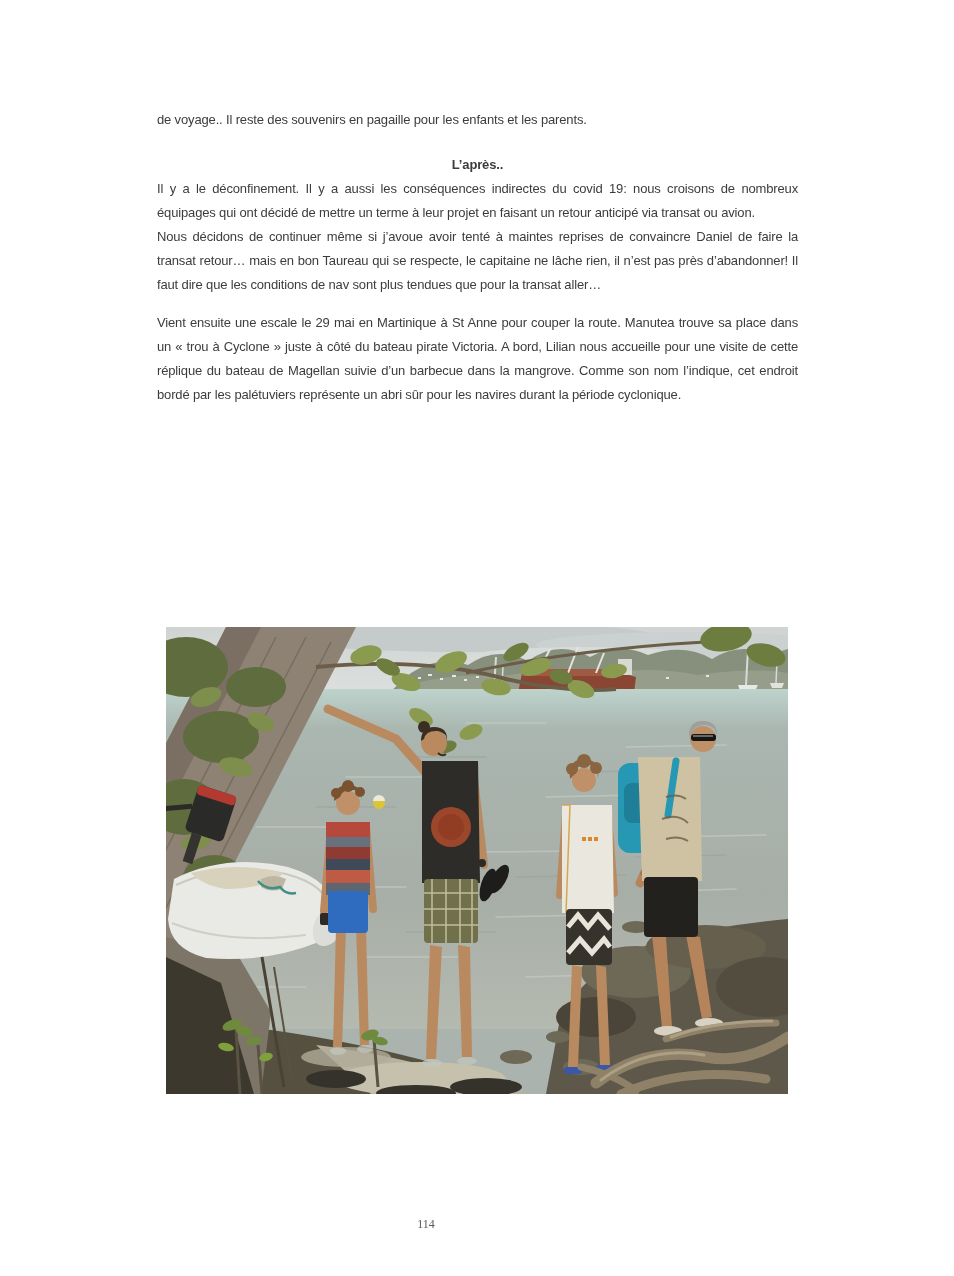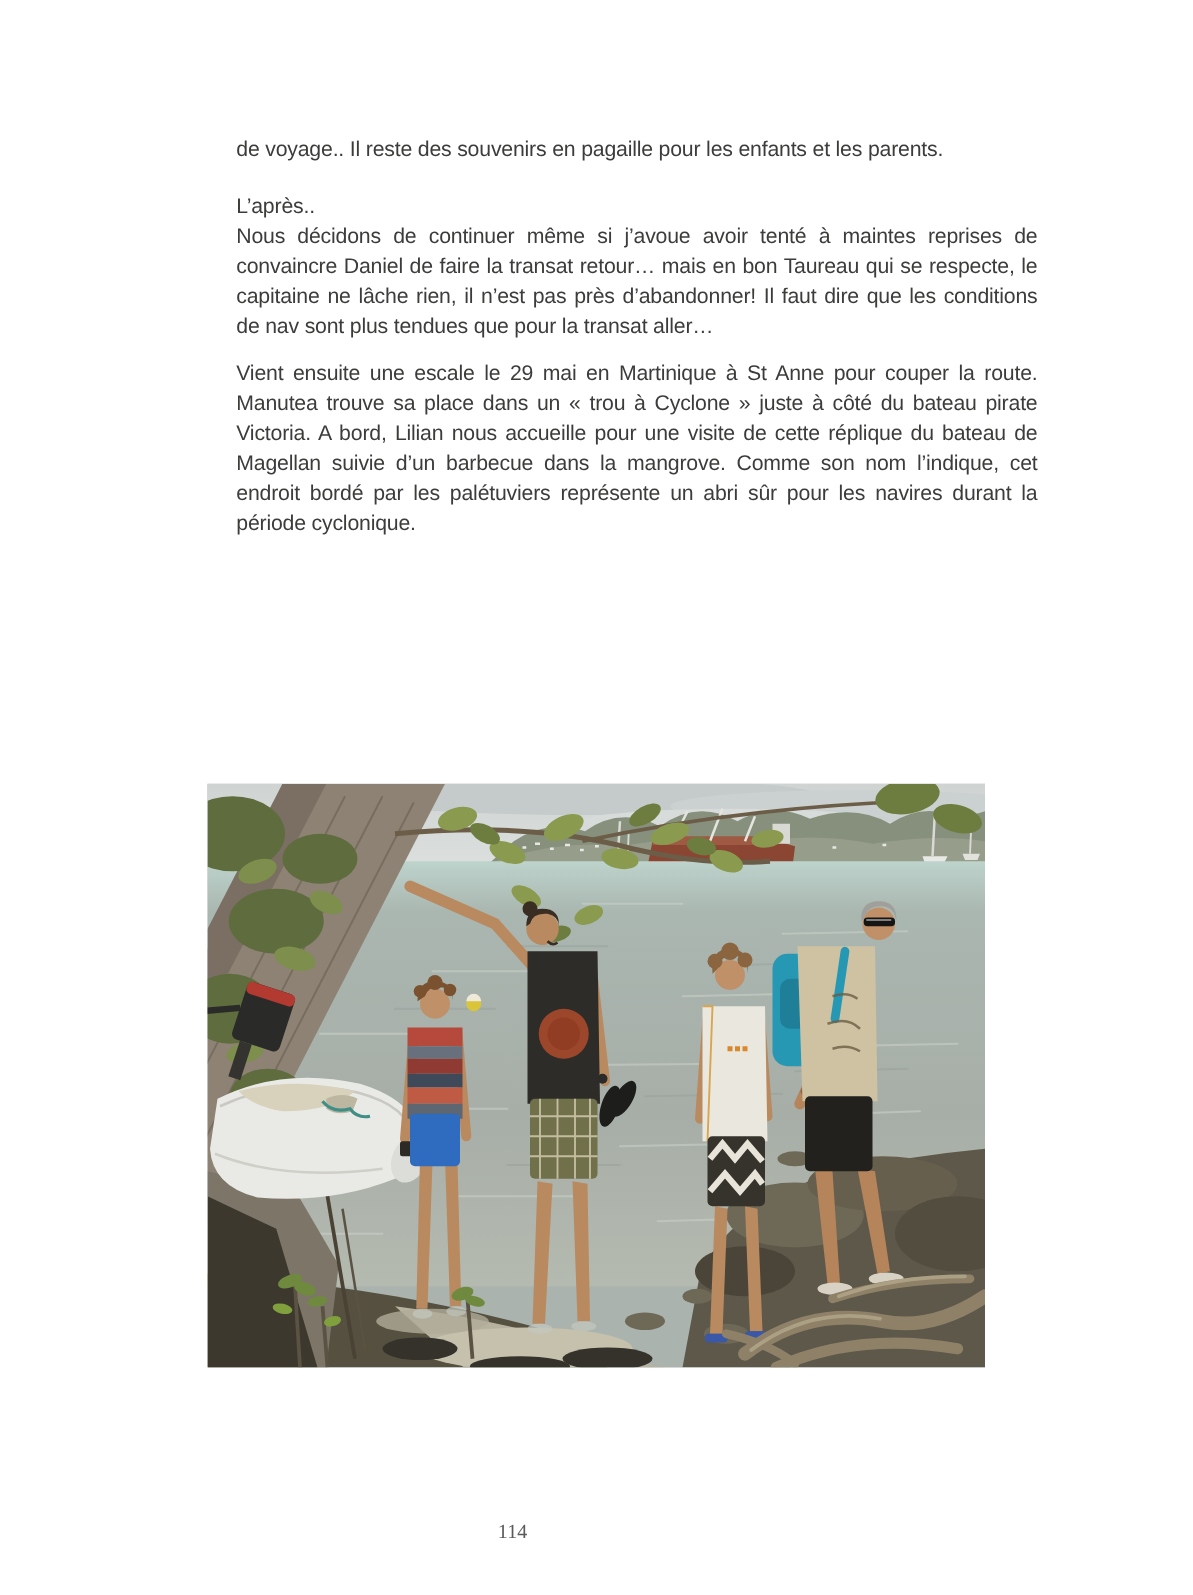--- a/index.html
+++ b/index.html
@@ -13,60 +13,61 @@
   .page{
     position:relative;
     width:954px;height:1276px;
     background:#ffffff;
     overflow:hidden;
   }
   .text-block{
     position:absolute;
     left:157px;top:108px;
     width:641px;
-    font-size:17px;
+    font-size:13px;
     line-height:24px;
     text-align:justify;
     letter-spacing:-0.15px;
-    margin-left:32px;
   }
   .text-block p{margin:0;}
   .heading{
-    font-weight:normal;
+    font-weight:bold;
     margin-top:21px !important;
-    text-align:left;
+    text-align:center;
   }
   .gap{margin-top:14px !important;}
   .photo-figure{
     position:absolute;
     left:166px;top:627px;
     width:622px;height:467px;
     margin:0;padding:0;
     overflow:hidden;
     background:#aab3ad;
   }
   .photo-figure svg{display:block;}
   .page-footer{
     position:absolute;
     left:0;top:1217px;
     width:820px;
     text-align:center;
     font-family:"Liberation Serif","DejaVu Serif",serif;
-    font-size:16px;
+    font-size:12px;
     color:#5a5a58;
+    padding-left:16px;
   }
 </style>
 </head>
 <body>
 
 <div class="page">
 
   <div class="text-block">
     <p>de voyage.. Il reste des souvenirs en pagaille pour les enfants et les parents.</p>
     <p class="heading">L’après..</p>
+    <p>Il y a le déconfinement. Il y a aussi les conséquences indirectes du covid 19: nous croisons de nombreux équipages qui ont décidé de mettre un terme à leur projet en faisant un retour anticipé via transat ou avion.</p>
     <p>Nous décidons de continuer même si j’avoue avoir tenté à maintes reprises de convaincre Daniel de faire la transat retour… mais en bon Taureau qui se respecte, le capitaine ne lâche rien, il n’est pas près d’abandonner! Il faut dire que les conditions de nav sont plus tendues que pour la transat aller…</p>
     <p class="gap">Vient ensuite une escale le 29 mai en Martinique à St Anne pour couper la route. Manutea trouve sa place dans un « trou à Cyclone » juste à côté du bateau pirate Victoria. A bord, Lilian nous accueille pour une visite de cette réplique du bateau de Magellan suivie d’un barbecue dans la mangrove. Comme son nom l’indique, cet endroit bordé par les palétuviers représente un abri sûr pour les navires durant la période cyclonique.</p>
   </div>
 
   <figure class="photo-figure">
     <svg width="622" height="467" viewBox="0 0 622 467" xmlns="http://www.w3.org/2000/svg">
       <defs>
         <linearGradient id="seaGrad" x1="0" y1="0" x2="0" y2="1">
           <stop offset="0" stop-color="#bdd3cc"></stop>
           <stop offset="0.12" stop-color="#aab6b0"></stop>

